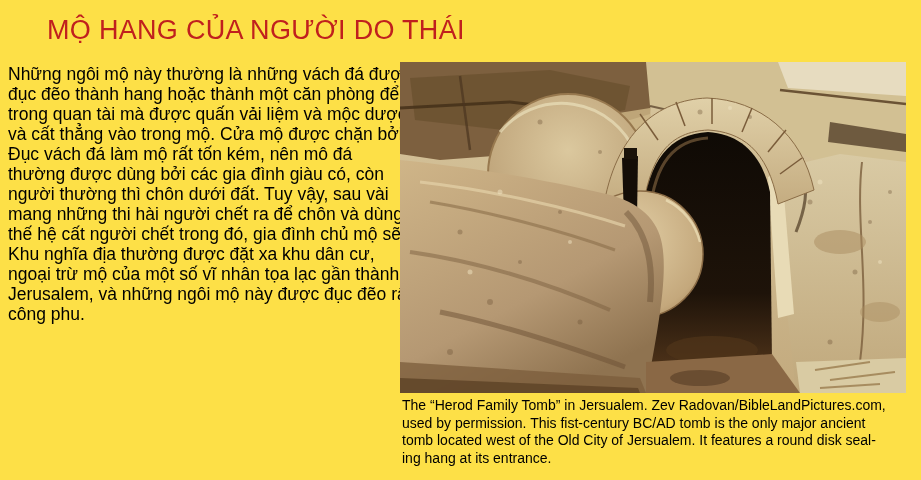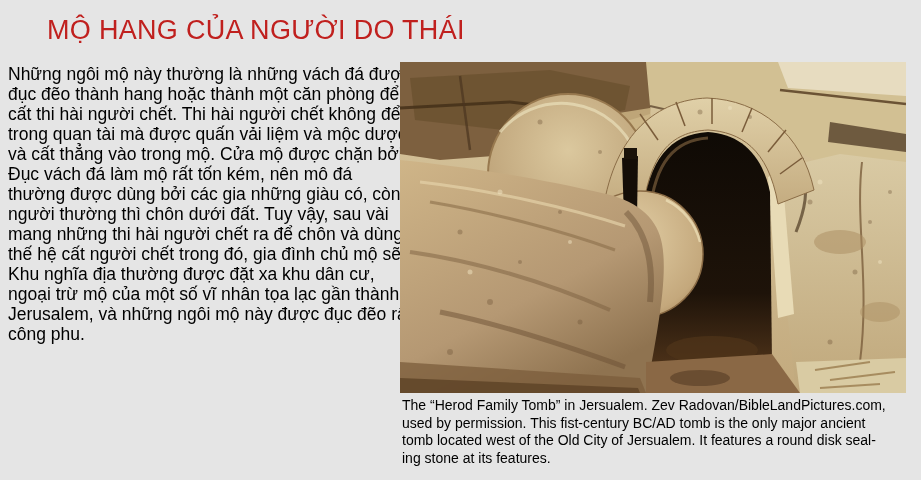--- a/index.html
+++ b/index.html
@@ -1,17 +1,17 @@
 <!DOCTYPE html>
 <html><head>
 <meta charset="utf-8">
 <style>
   html,body{margin:0;padding:0;background:#ffffff;}
   .page{
-    position:relative;width:921px;height:480px;background:#e5e5e5;
+    position:relative;width:921px;height:480px;background:#fde047;
     font-family:"Liberation Sans",sans-serif;color:#000;overflow:hidden;
   }
   .title{
     position:absolute;left:47px;top:15px;margin:0;
     font-size:27px;font-weight:400;letter-spacing:.3px;
     color:#c0201e;white-space:nowrap;
   }
   .text-col{position:absolute;left:8px;top:64px;width:392px;}
   .para{margin:0;padding:0;}
   .bline{
@@ -31,27 +31,26 @@
 <body>
 
 <div class="page">
 
   <h1 class="title">MỘ HANG CỦA NGƯỜI DO THÁI</h1>
 
   <div class="text-col">
     <div class="para">
       <div class="bline">Những ngôi mộ này thường là những vách đá được</div>
       <div class="bline">đục đẽo thành hang hoặc thành một căn phòng để</div>
-      <div class="bline">cất thi hài người chết. Thi hài người chết không để</div>
       <div class="bline">trong quan tài mà được quấn vải liệm và mộc dược</div>
       <div class="bline">và cất thẳng vào trong mộ. Cửa mộ được chặn bởi</div>
     </div>
     <div class="para">
       <div class="bline">Đục vách đá làm mộ rất tốn kém, nên mô đá</div>
-      <div class="bline">thường được dùng bởi các gia những giàu có, còn</div>
+      <div class="bline">thường được dùng bởi các gia đình giàu có, còn</div>
       <div class="bline">người thường thì chôn dưới đất. Tuy vậy, sau vài</div>
       <div class="bline">mang những thi hài người chết ra để chôn và dùng</div>
       <div class="bline">thế hệ cất người chết trong đó, gia đình chủ mộ sẽ</div>
     </div>
     <div class="para">
       <div class="bline">Khu nghĩa địa thường được đặt xa khu dân cư,</div>
       <div class="bline">ngoại trừ mộ của một số vĩ nhân tọa lạc gần thành</div>
       <div class="bline">Jerusalem, và những ngôi mộ này được đục đẽo rất</div>
       <div class="bline">công phu.</div>
     </div>
@@ -195,16 +194,16 @@
           <circle cx="330" cy="46" r="2"></circle>
           <circle cx="70" cy="210" r="2.5"></circle>
       </g>
     </svg>
   </div>
 
   <div class="caption">
     <div class="cline">The “Herod Family Tomb” in Jersualem. Zev Radovan/BibleLandPictures.com,</div>
     <div class="cline">used by permission. This fist-century BC/AD tomb is the only major ancient</div>
     <div class="cline">tomb located west of the Old City of Jersualem. It features a round disk seal-</div>
-    <div class="cline">ing stone at its features.</div>
+    <div class="cline">ing hang at its entrance.</div>
   </div>
 
 </div>
 
 </body></html>

